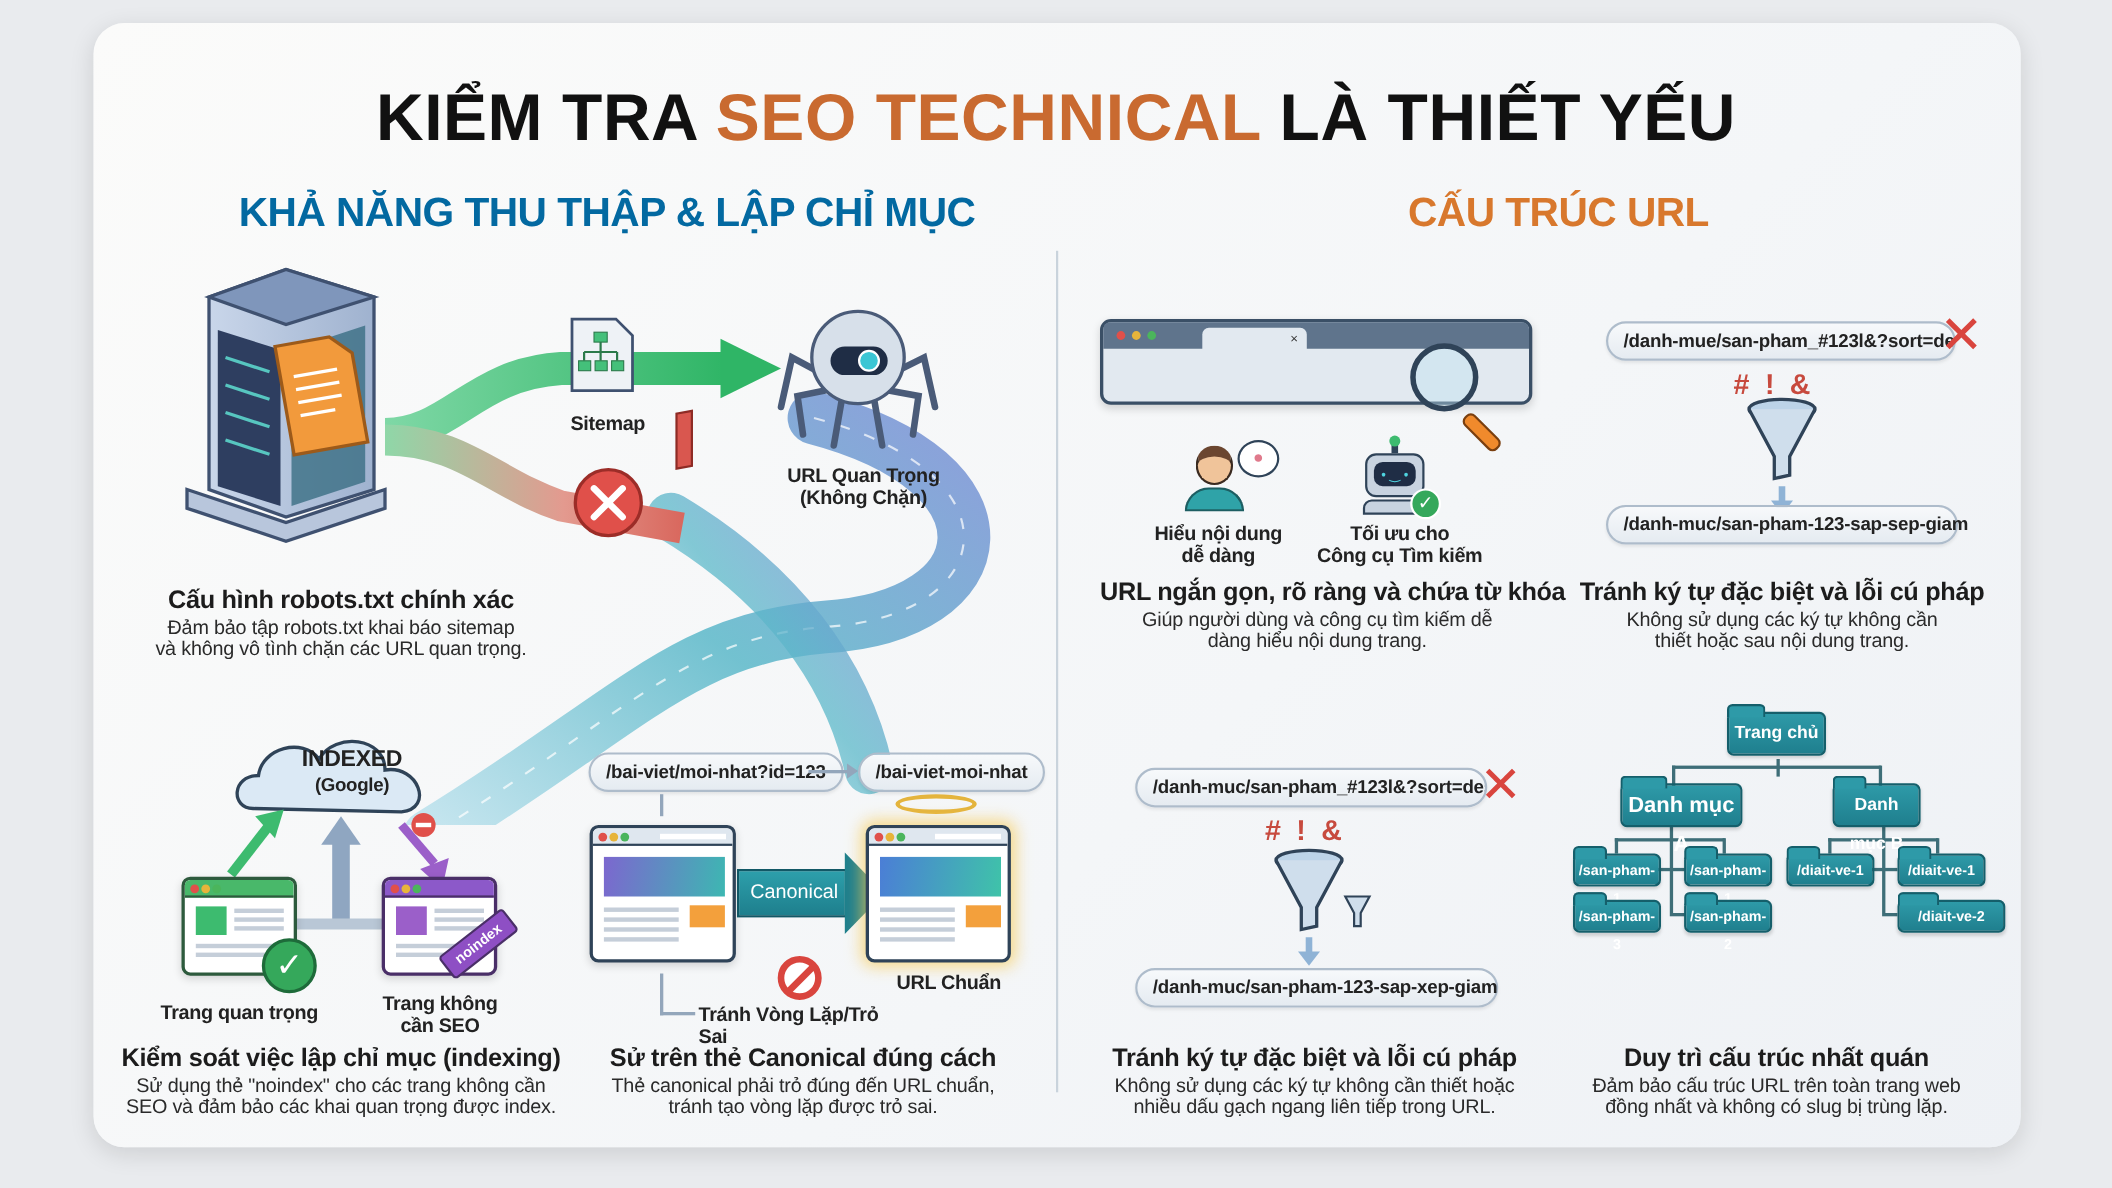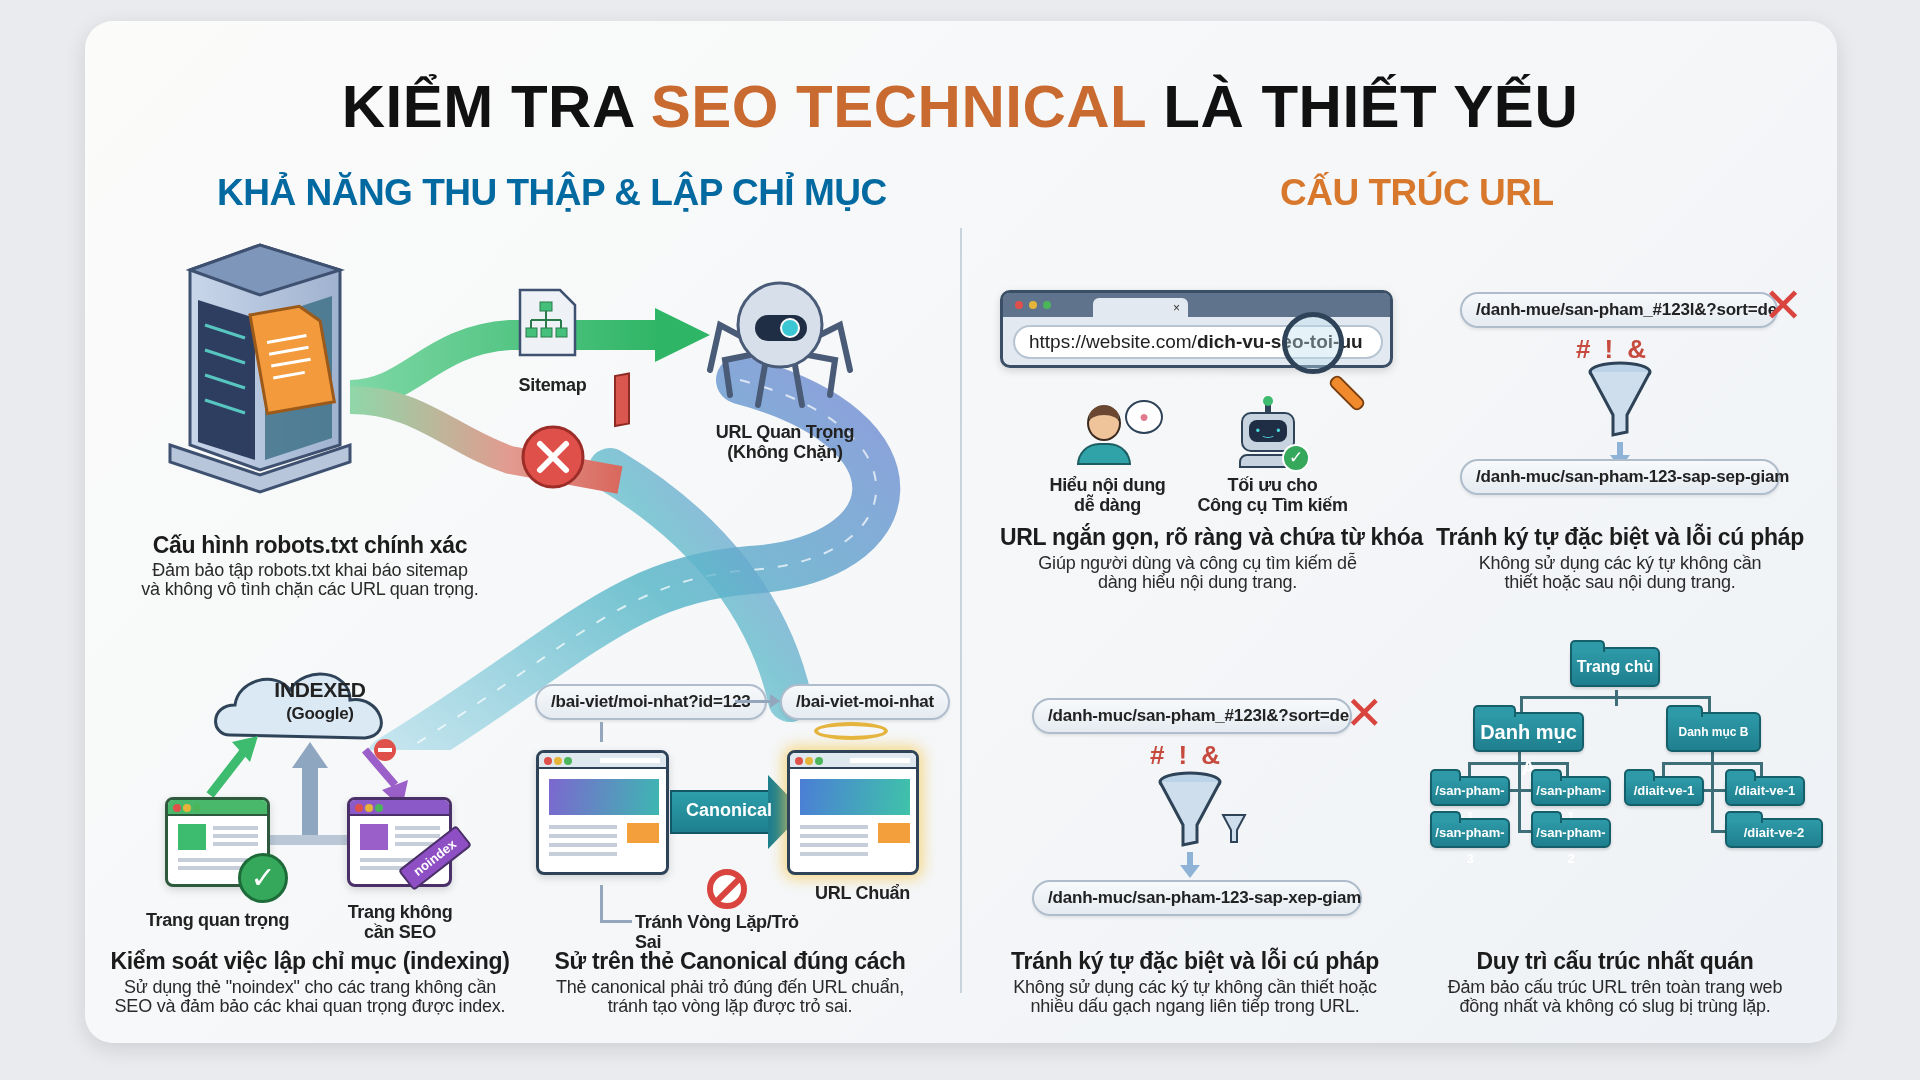--- a/index.html
+++ b/index.html
@@ -233,21 +233,21 @@
       <span class="dot y" style="left:15px"></span>
       <span class="dot g" style="left:25px"></span>
       <span style="position:absolute;right:6px;top:5px;width:60px;height:5px;background:#fff"></span>
     </div>
   <div style="position:absolute;left:10px;top:26px;width:110px;height:36px;background:linear-gradient(100deg,#7c67cf,#3db7b2)"></div>
   <div style="position:absolute;left:10px;top:72px;width:68px;height:4px;background:#c5ced9;box-shadow:0 9px 0 #c5ced9,0 18px 0 #c5ced9,0 27px 0 #c5ced9"></div>
   <div style="position:absolute;left:88px;top:70px;width:32px;height:20px;background:#f3a03c"></div>
 </div>
 <div class="abs" style="left:670px;top:790px;width:100px;height:44px;background:linear-gradient(#2d9fab,#1e7f8d);border:2px solid #125866"></div>
 <div class="abs" style="left:768px;top:775px;width:0;height:0;border-left:36px solid #1e7f8d;border-top:37px solid transparent;border-bottom:37px solid transparent"></div>
-<div class="abs" style="left:672px;top:800px;width:100px;text-align:right;color:#fff;font-size:18px;font-weight:700">Canonical</div>
+<div class="abs" style="left:672px;top:800px;width:100px;text-align:center;color:#fff;font-size:18px;font-weight:400">Canonical</div>
 
 <div class="abs" style="left:814px;top:722px;width:74px;height:18px;border:4px solid #e4b43d;border-radius:50%"></div>
 <div class="browser" style="left:787px;top:750px;width:132px;height:125px;box-shadow:0 0 14px 4px rgba(247,202,80,0.65)">
   <div class="bar">
       <span class="dot r" style="left:5px"></span>
       <span class="dot y" style="left:15px"></span>
       <span class="dot g" style="left:25px"></span>
       <span style="position:absolute;right:6px;top:5px;width:60px;height:5px;background:#fff"></span>
     </div>
   <div style="position:absolute;left:10px;top:26px;width:110px;height:36px;background:linear-gradient(100deg,#4b7ed6,#3fc3a9)"></div>
@@ -267,23 +267,20 @@
   <div>Thẻ canonical phải trỏ đúng đến URL chuẩn,</div>
   <div>tránh tạo vòng lặp được trỏ sai.</div>
 </div>
 
 <div class="abs" style="left:1000px;top:290px;width:393px;height:78px;border:3px solid #3a4f66;border-radius:10px;background:#e2e9f0;box-shadow:0 3px 8px rgba(0,0,0,0.15)">
   <div style="height:24px;background:#5f748c;border-radius:6px 6px 0 0;position:relative">
     <span class="dot r" style="left:12px;top:8px"></span>
       <span class="dot y" style="left:26px;top:8px"></span>
       <span class="dot g" style="left:40px;top:8px"></span>
     <div style="position:absolute;left:90px;top:5px;width:95px;height:20px;background:#e2e9f0;border-radius:6px 6px 0 0;text-align:right;font-size:12px;color:#333;padding-right:8px;line-height:20px">×</div>
-  </div>
-  <div style="position:absolute;left:10px;top:32px;width:370px;height:34px;background:#fff;border:2px solid #b7c4d2;border-radius:17px;font-size:19px;line-height:30px;padding-left:14px;color:#222;white-space:nowrap;overflow:hidden">
-    <span>https://website.com/</span><b>dich-vu-seo-toi-uu</b>
   </div>
 </div>
 <div class="abs" style="left:1282px;top:312px;width:62px;height:62px;border:5px solid #2f4358;border-radius:50%;background:rgba(190,225,240,0.4)"></div>
 <div class="abs" style="left:1340px;top:372px;width:14px;height:42px;background:#f08a2c;border:2px solid #7a3f0f;border-radius:6px;transform:rotate(-45deg)"></div>
 
 <div class="abs" style="left:1075px;top:405px;width:58px;height:60px">
   <div style="position:absolute;left:12px;top:0;width:34px;height:36px;border-radius:50%;background:#f0c49a;border:2px solid #3a2a20;border-top:10px solid #6b4630"></div>
   <div style="position:absolute;left:2px;top:38px;width:54px;height:22px;border-radius:24px 24px 0 0;background:#2fa3a8;border:2px solid #1d5e62"></div>
 </div>
 <div class="abs" style="left:1125px;top:400px;width:38px;height:34px;border-radius:50%;background:#fff;border:2px solid #2f4358;text-align:center;font-size:16px;line-height:30px;color:#e07a8c">●</div>
@@ -361,21 +358,21 @@
   <div class="tree-line" style="left:1518px;top:830px;width:14px;height:3px"></div>
   <div class="tree-line" style="left:1711px;top:748px;width:3px;height:82px"></div>
   <div class="tree-line" style="left:1662px;top:762px;width:100px;height:3px"></div>
   <div class="tree-line" style="left:1662px;top:762px;width:3px;height:14px"></div>
   <div class="tree-line" style="left:1760px;top:762px;width:3px;height:14px"></div>
   <div class="tree-line" style="left:1697px;top:789px;width:28px;height:3px"></div>
   <div class="tree-line" style="left:1711px;top:830px;width:14px;height:3px"></div>
 
   <div class="folder" style="left:1570px;top:647px;width:90px;height:40px;line-height:36px;font-size:16px">Trang chủ</div>
   <div class="folder" style="left:1473px;top:712px;width:111px;height:40px;line-height:36px;font-size:20px">Danh mục A</div>
-  <div class="folder" style="left:1666px;top:712px;width:95px;height:40px;line-height:36px;font-size:12px">Danh mục B</div>
+  <div class="folder" style="left:1666px;top:712px;width:80px;height:40px;line-height:36px;font-size:16px">Danh mục B</div>
 
   <div class="folder" style="left:1430px;top:776px;width:80px;height:30px;line-height:26px;font-size:13px">/san-pham-1</div>
   <div class="folder" style="left:1531px;top:776px;width:80px;height:30px;line-height:26px;font-size:13px">/san-pham-1</div>
   <div class="folder" style="left:1430px;top:818px;width:80px;height:30px;line-height:26px;font-size:13px">/san-pham-3</div>
   <div class="folder" style="left:1531px;top:818px;width:80px;height:30px;line-height:26px;font-size:13px">/san-pham-2</div>
 
   <div class="folder" style="left:1624px;top:776px;width:80px;height:30px;line-height:26px;font-size:13px">/diait-ve-1</div>
   <div class="folder" style="left:1725px;top:776px;width:80px;height:30px;line-height:26px;font-size:13px">/diait-ve-1</div>
   <div class="folder" style="left:1725px;top:818px;width:98px;height:30px;line-height:26px;font-size:13px">/diait-ve-2</div>
 </div>

